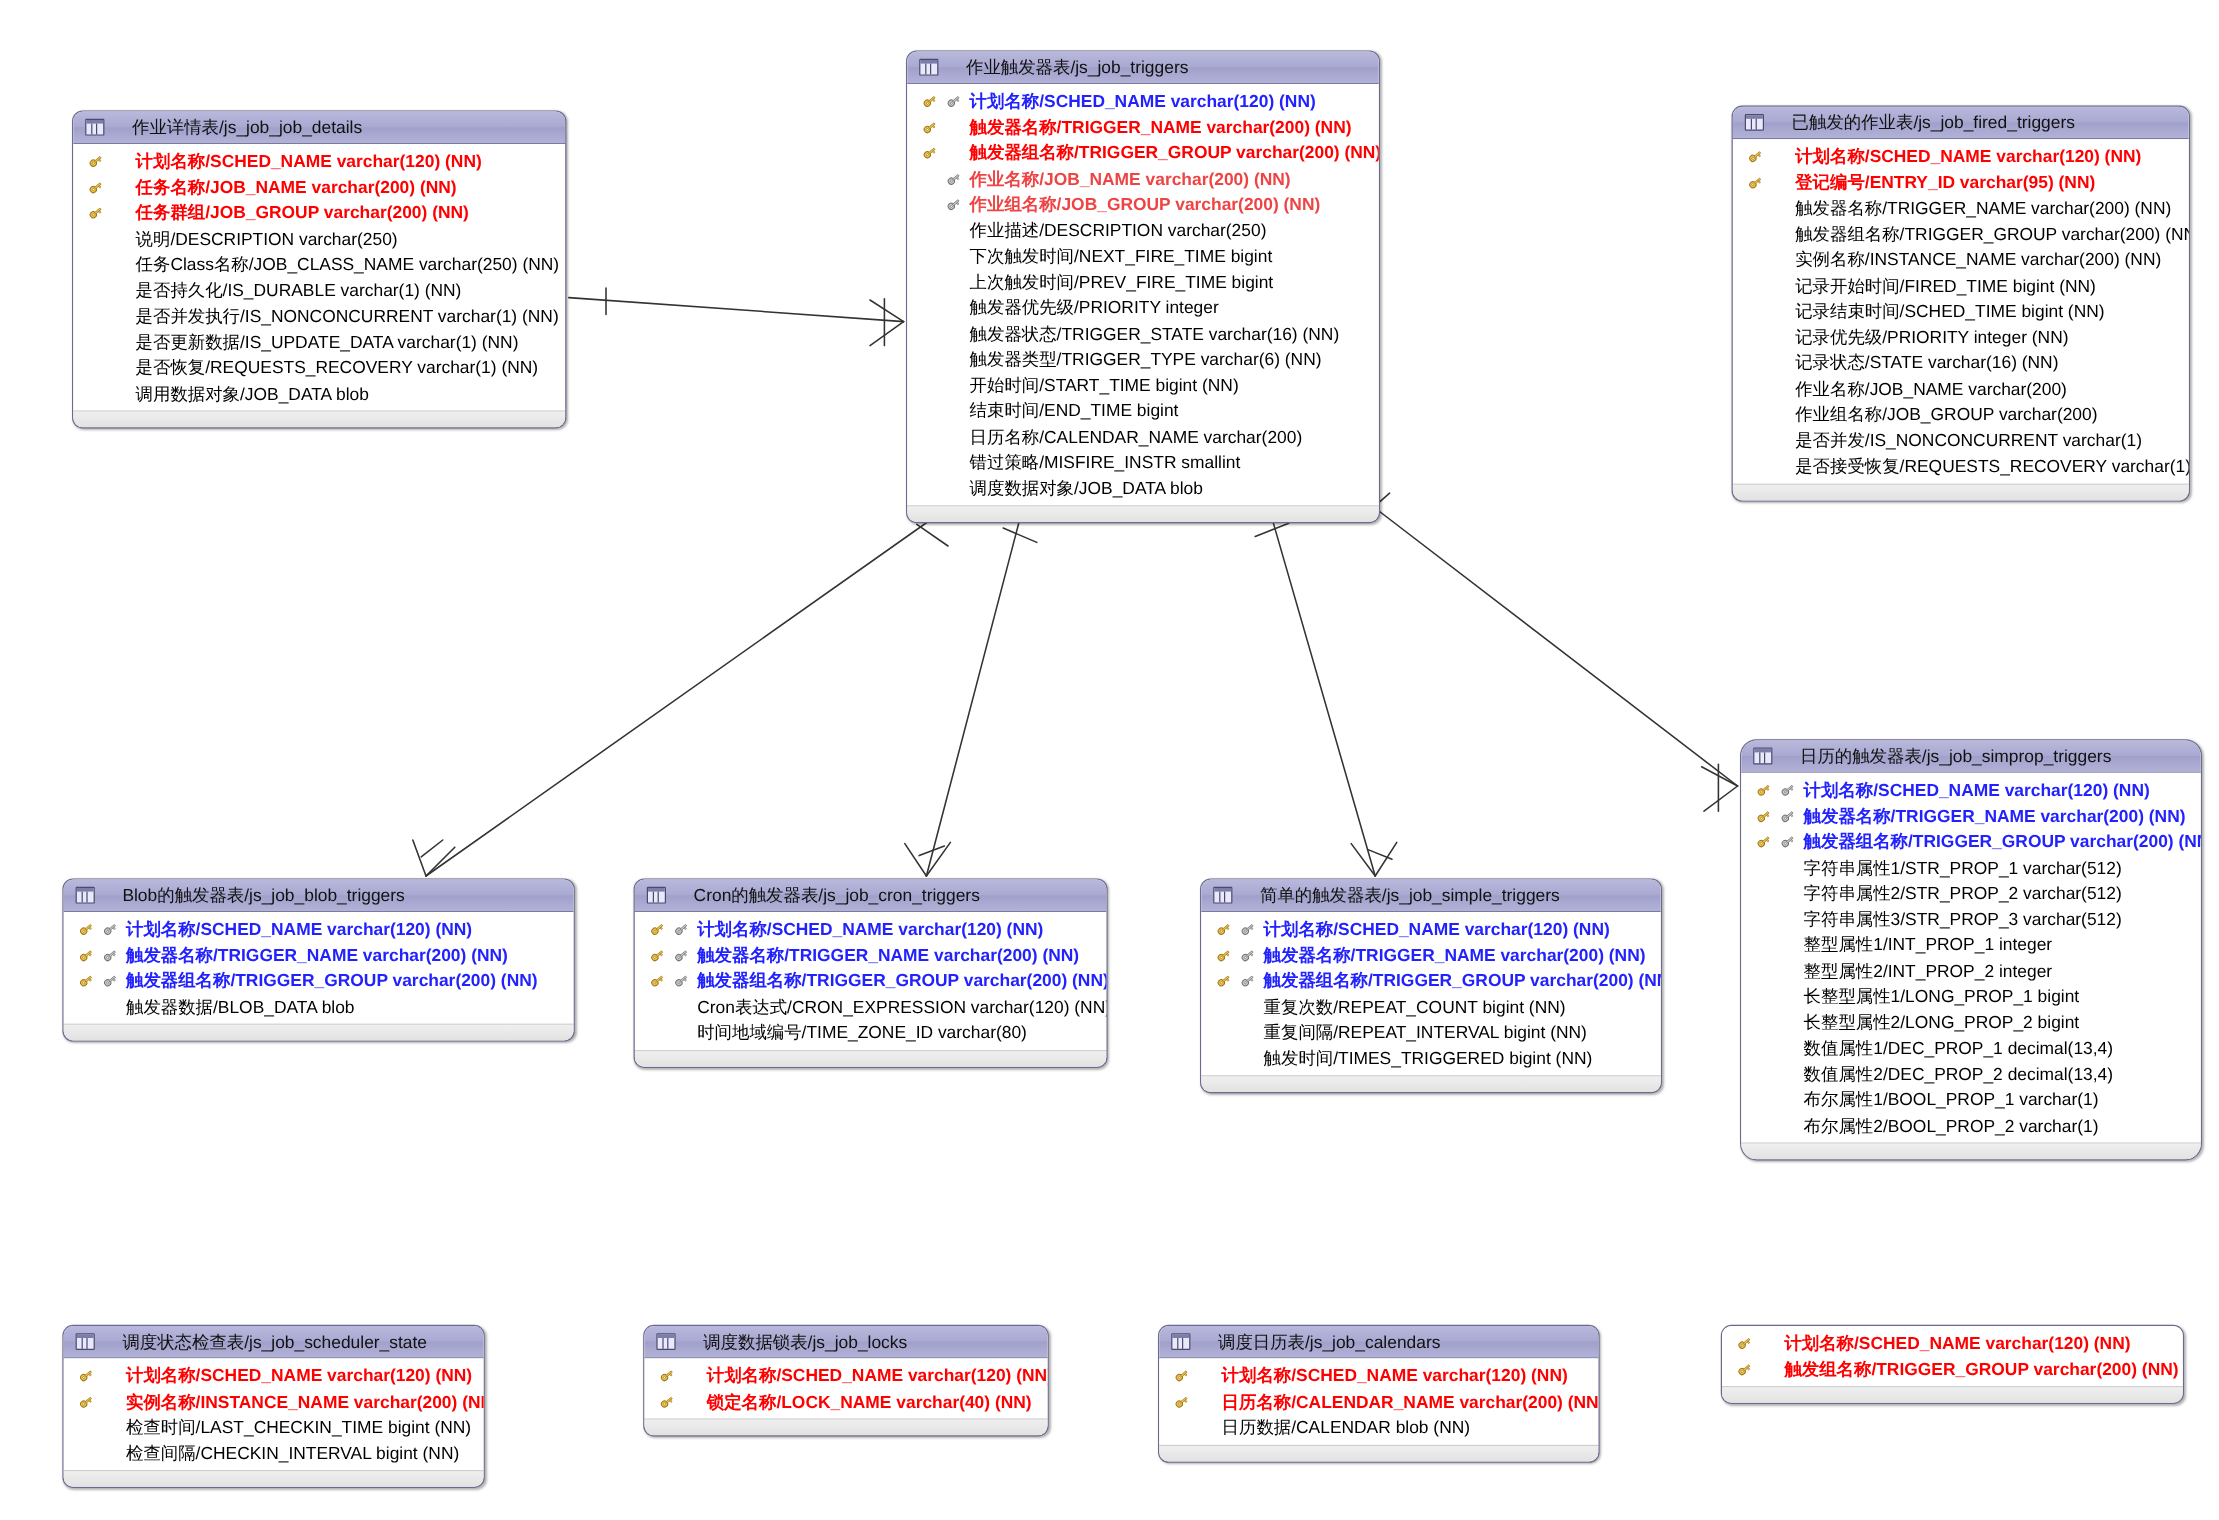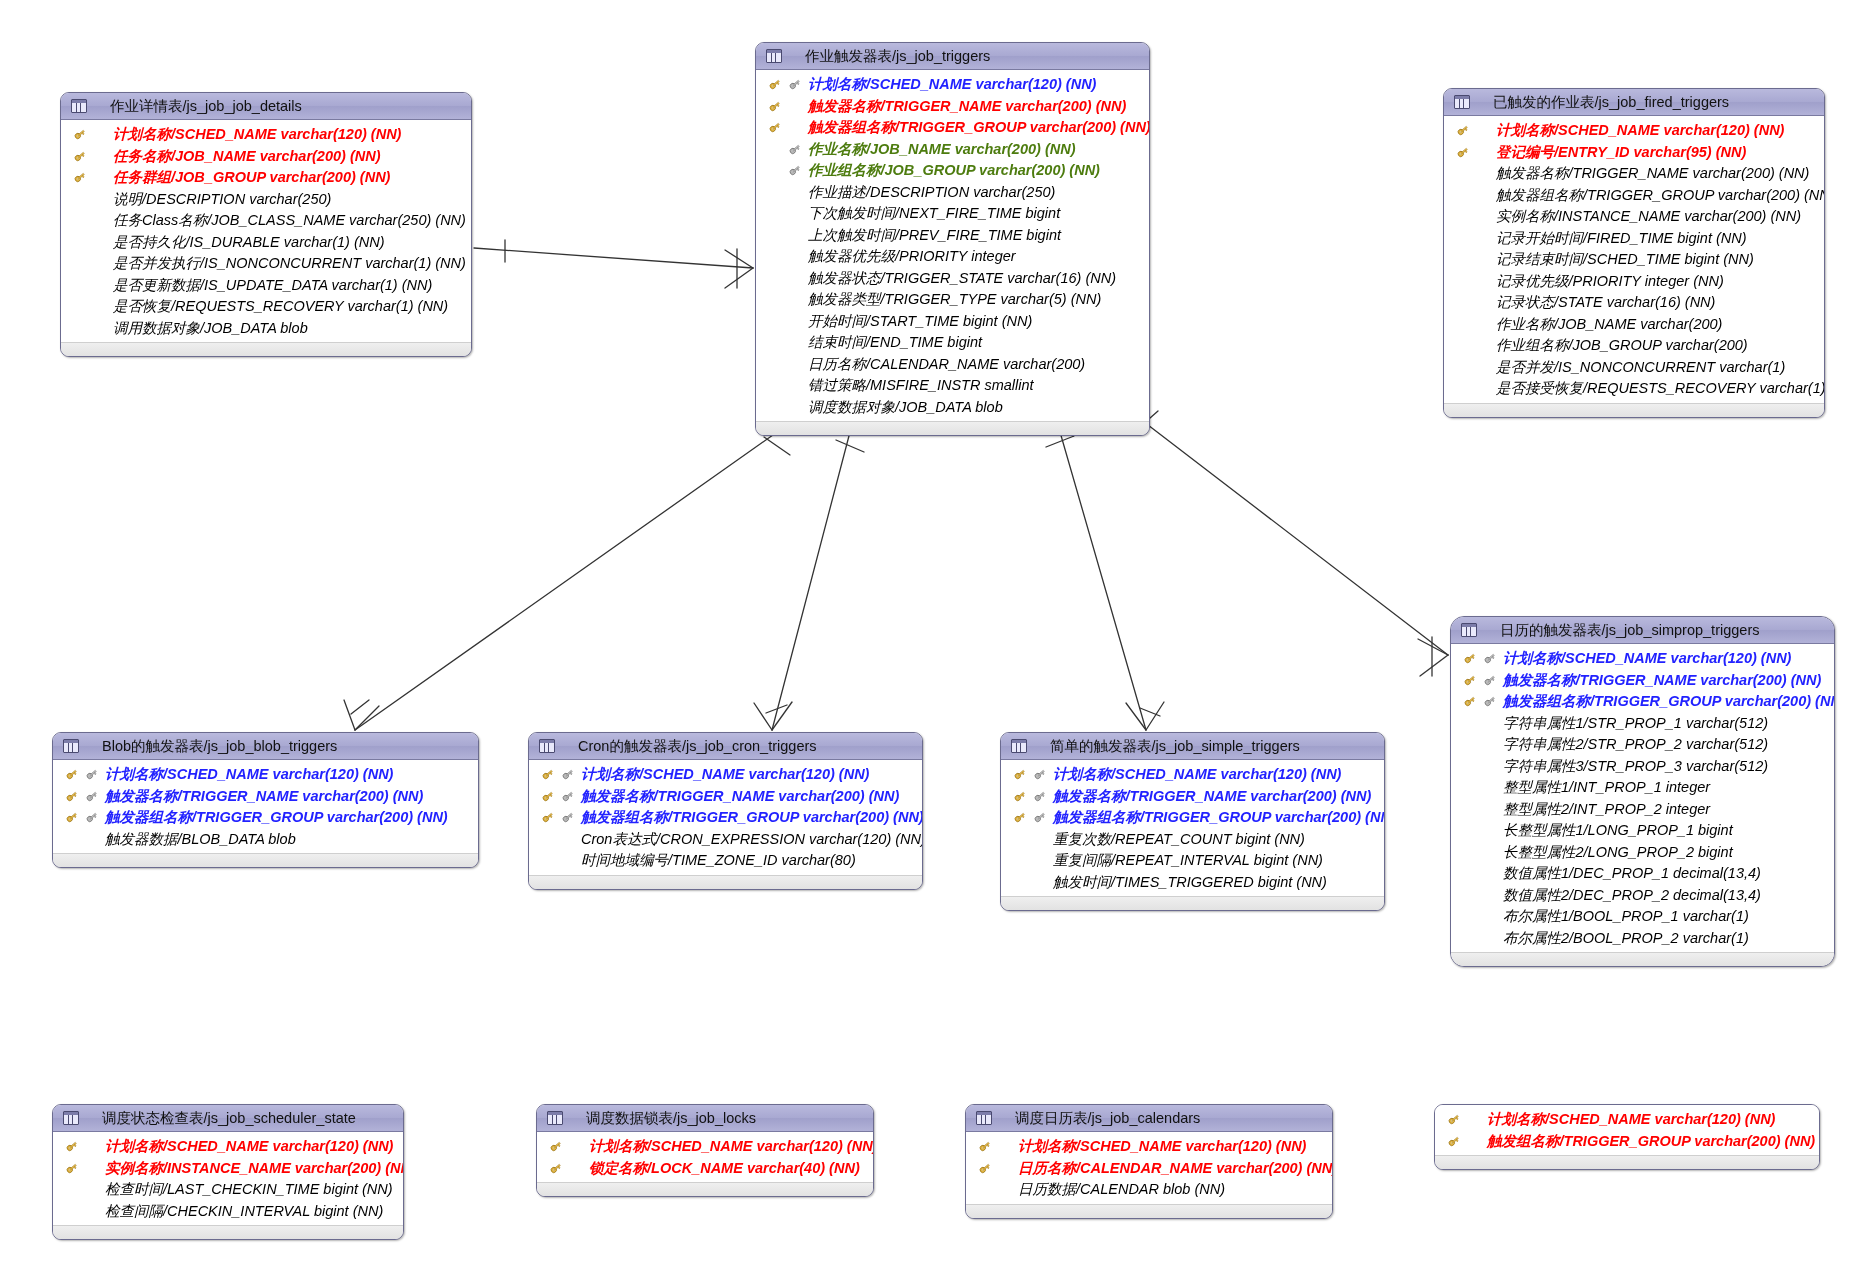--- a/index.html
+++ b/index.html
@@ -38,21 +38,20 @@
     background:#7d7daa;
   }
   .tbl-icon::after{
     content:"";position:absolute;left:4px;top:3px;bottom:0;width:1px;
     background:#4a4a70;
     box-shadow:4px 0 0 0 #4a4a70;
   }
   .ent-body{
     background:#ffffff;
     padding:4px 0 3px 0;
-    font-style:italic;
   }
   .ent-footer{
     height:13px;
     background:linear-gradient(to bottom,#efefef,#e2e2e2);
     border-top:1px solid #cfcfcf;
   }
   .attr{
     display:flex;align-items:center;
     height:21.5px;
     font-size:14.5px;
@@ -61,21 +60,21 @@
   }
   .keyslot{width:20px;flex:0 0 auto;display:flex;justify-content:center;}
   .attr-text{padding-left:4px;}
 
   
   .key{display:inline-block;width:13px;height:13px;position:relative;}
   .key svg{display:block;width:13px;height:13px;}
 
   .c-red{color:#ff0000;font-weight:bold;}
   .c-blue{color:#2222ff;font-weight:bold;}
-  .c-green{color:#4d7c0f;font-weight:bold;}
+  .c-green{color:#ef4444;font-weight:bold;}
   .c-black{color:#000000;}
 </style>
 </head>
 <body>
 
 <div id="canvas">
 
   <svg id="links" viewBox="0 0 1849 1267">
     <g stroke="#333333" stroke-width="1.3" fill="none" stroke-linecap="round">
 
@@ -333,21 +332,21 @@
           <span class="attr-text c-black">触发器优先级/PRIORITY integer</span>
         </div>
         <div class="attr">
           <span class="keyslot"></span>
           <span class="keyslot"></span>
           <span class="attr-text c-black">触发器状态/TRIGGER_STATE varchar(16) (NN)</span>
         </div>
         <div class="attr">
           <span class="keyslot"></span>
           <span class="keyslot"></span>
-          <span class="attr-text c-black">触发器类型/TRIGGER_TYPE varchar(5) (NN)</span>
+          <span class="attr-text c-black">触发器类型/TRIGGER_TYPE varchar(6) (NN)</span>
         </div>
         <div class="attr">
           <span class="keyslot"></span>
           <span class="keyslot"></span>
           <span class="attr-text c-black">开始时间/START_TIME bigint (NN)</span>
         </div>
         <div class="attr">
           <span class="keyslot"></span>
           <span class="keyslot"></span>
           <span class="attr-text c-black">结束时间/END_TIME bigint</span>

